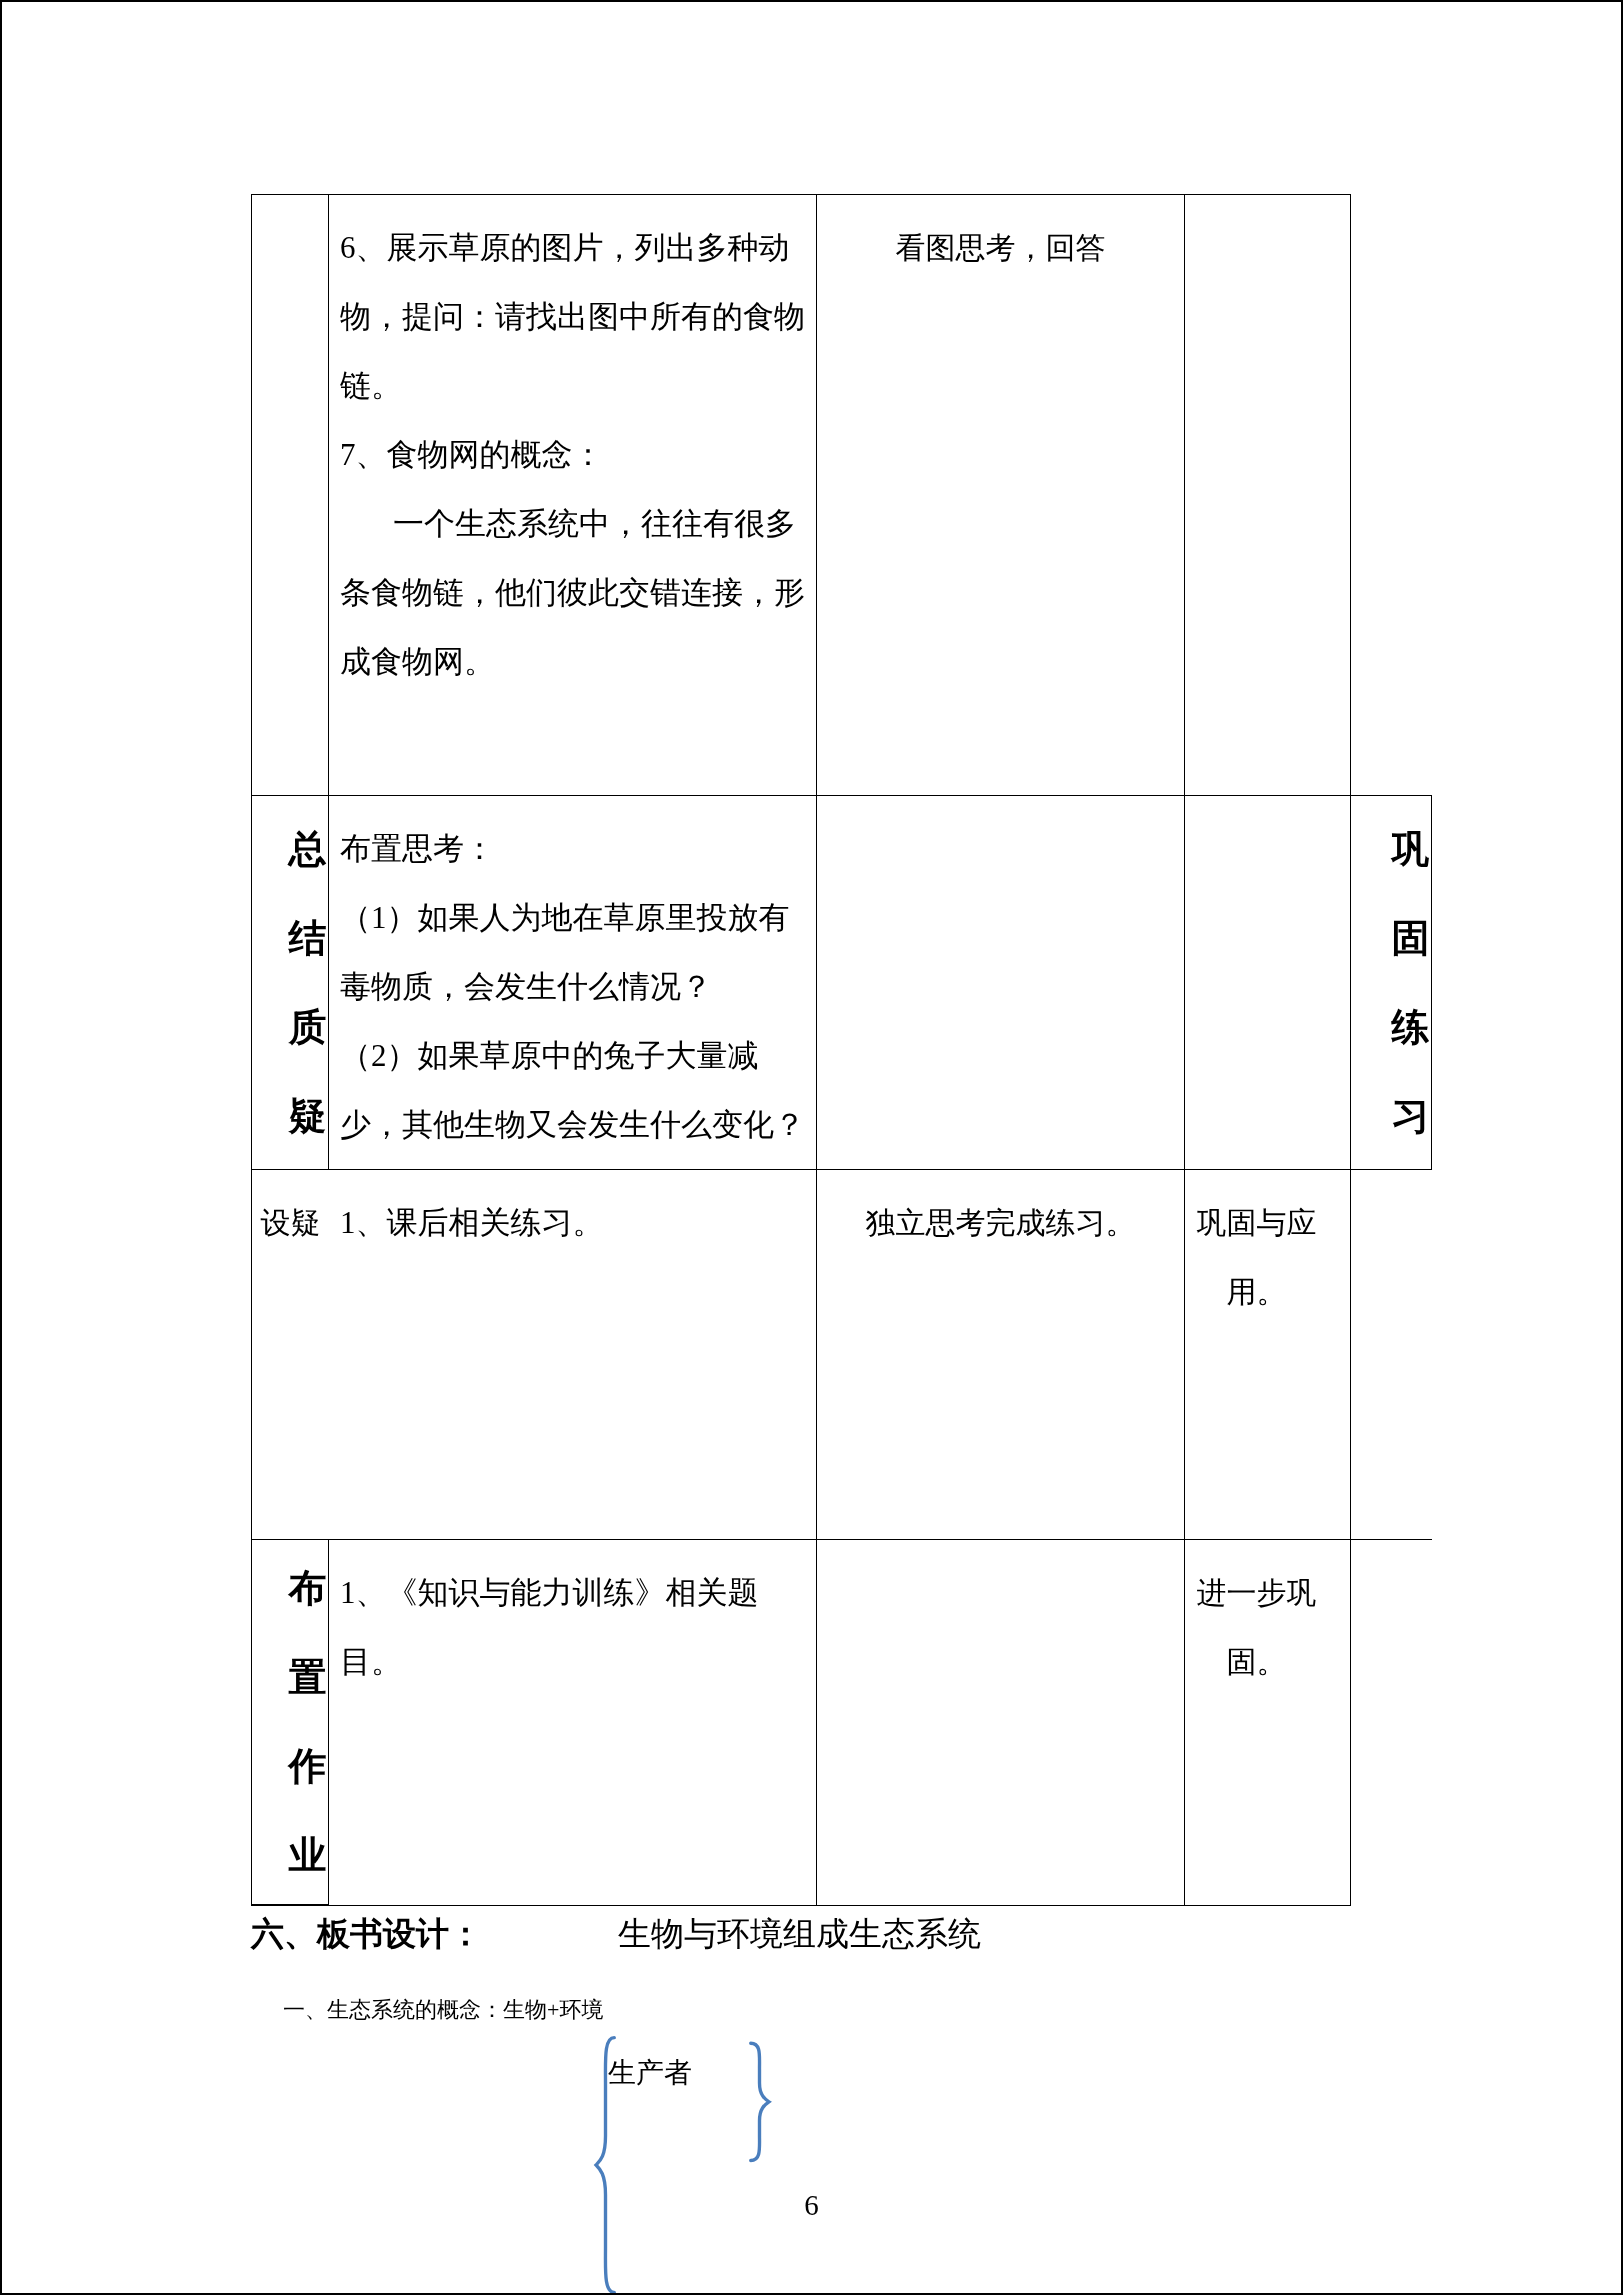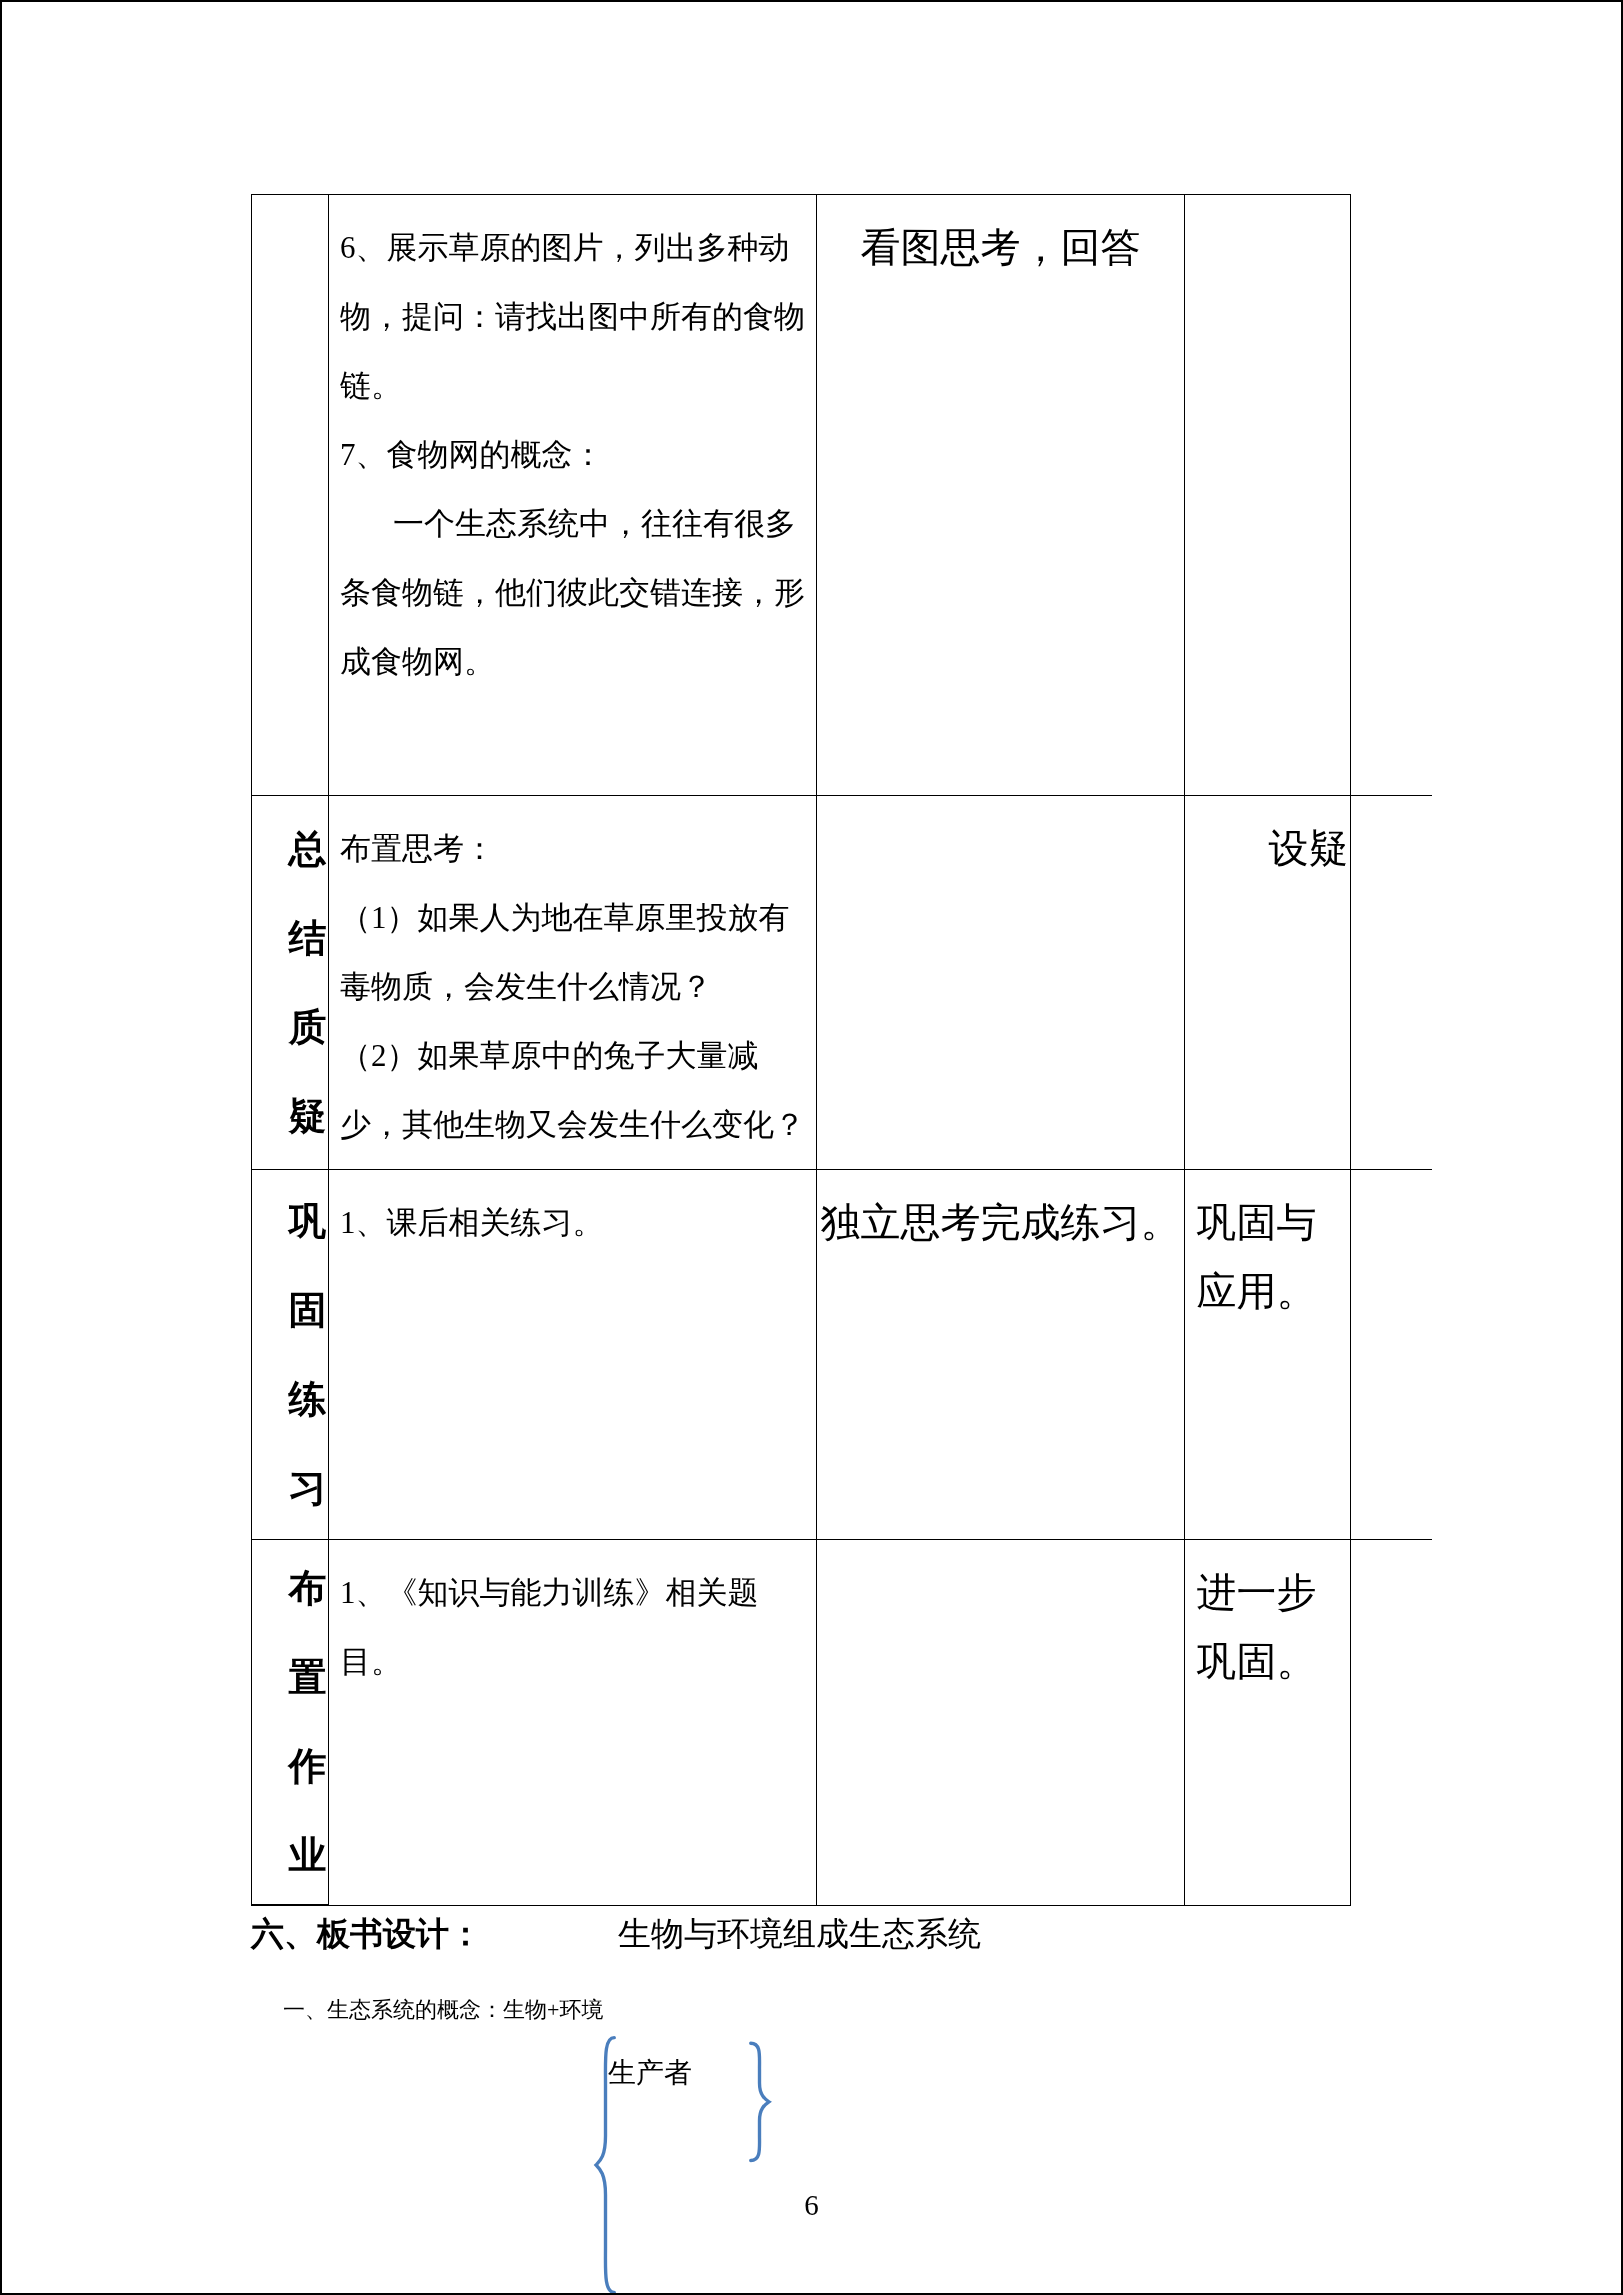--- a/index.html
+++ b/index.html
@@ -49,21 +49,21 @@
 
   .cell-teacher {
     font-size: 31px; line-height: 69px;
     padding: 17.7px 6.8px 0 11px;
     text-align: left;
   }
   .cell-teacher p { margin: 0; }
   .indent2 { text-indent: 53px; }
 
   .cell-student, .cell-intent {
-    font-size: 40px; line-height: 69px;
+    font-size: 30px; line-height: 69px;
     text-align: center;
     padding-top: 17.7px;
   }
   .cell-student p, .cell-intent p { margin: 0; }
 
   .r1-student .gap-line { margin-top: 123px; }
 
   .narrow-wrap { width: 143px; margin: 0 auto; }
 
   
@@ -116,26 +116,26 @@
 
     <div class="cell cell-header r2">
       <div class="vert-label">总结质疑</div>
     </div>
     <div class="cell cell-teacher r2">
       <p>布置思考：</p>
       <p>（1）如果人为地在草原里投放有毒物质，会发生什么情况？</p>
       <p>（2）如果草原中的兔子大量减少，其他生物又会发生什么变化？</p>
     </div>
     <div class="cell cell-student r2"></div>
+    <div class="cell cell-header r3">
+      <div class="vert-label">巩固练习</div>
+    </div>
+
     <div class="cell cell-intent last-col r2">
       <p>设疑</p>
-    </div>
-
-    <div class="cell cell-header r3">
-      <div class="vert-label">巩固练习</div>
     </div>
     <div class="cell cell-teacher r3">
       <p>1、课后相关练习。</p>
     </div>
     <div class="cell cell-student r3">
       <p>独立思考完成练习。</p>
     </div>
     <div class="cell cell-intent last-col r3">
       <p class="narrow-wrap">巩固与应用。</p>
     </div>

